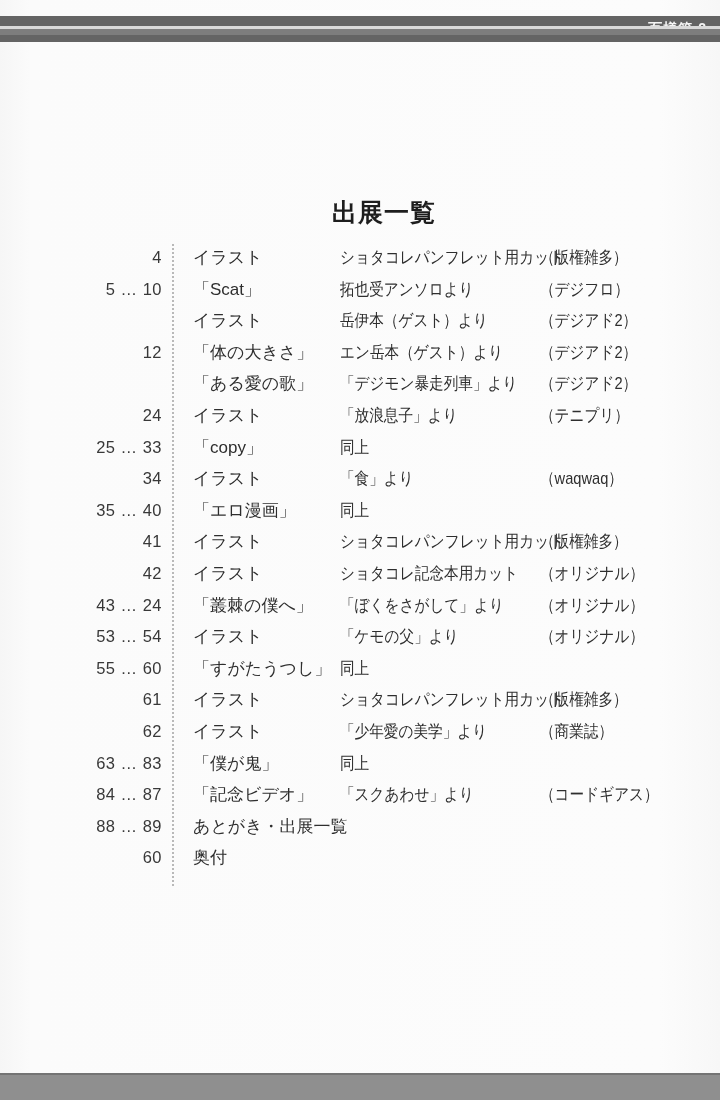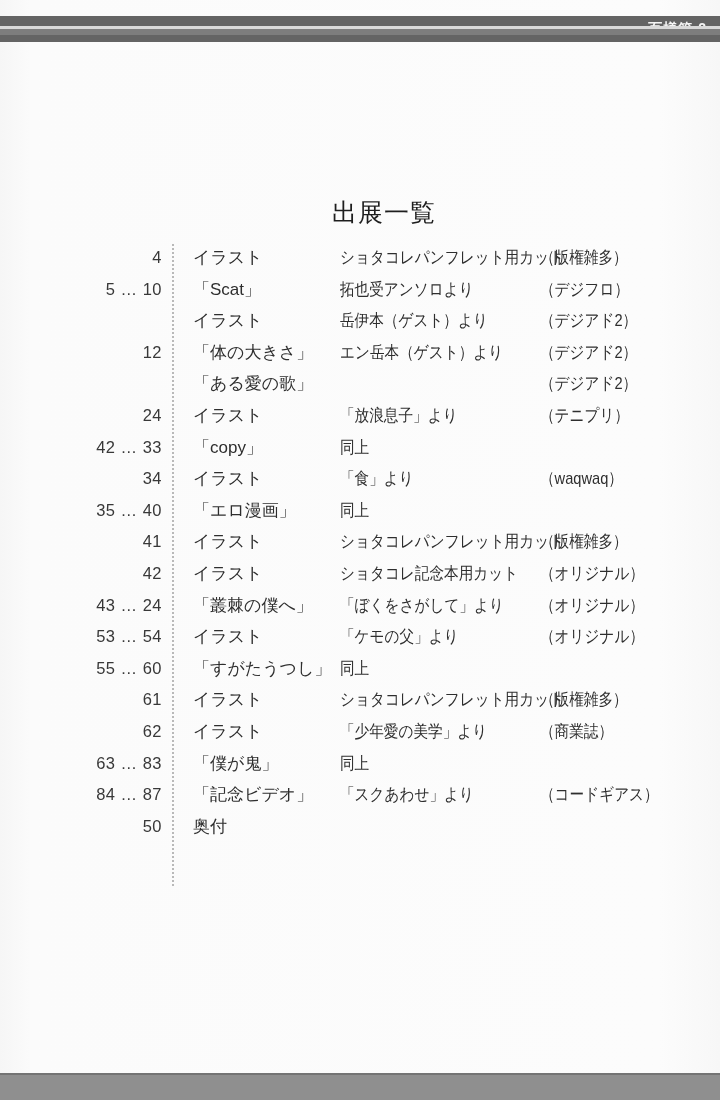--- a/index.html
+++ b/index.html
@@ -24,21 +24,21 @@
   .topbar-line{position:absolute;top:26px;left:0;width:720px;height:3px;background:#d9d9d9;}
   .topbar-strip{position:absolute;top:29px;left:0;width:720px;height:6px;background:#7d7d7d;}
   
   .bottombar{
     position:absolute;left:0;bottom:0;width:720px;height:27px;
     background:#8f8f8f;border-top:2px solid #747474;box-sizing:border-box;
   }
   
   .page-title{
     position:absolute;top:181px;left:332px;
-    font-size:25px;line-height:28px;font-weight:400;color:#1e1e1e;
+    font-size:25px;line-height:28px;font-weight:700;color:#1e1e1e;
     letter-spacing:1px;white-space:nowrap;
   }
   
   .toc{position:absolute;top:242px;left:0;width:720px;}
   .row{position:relative;height:31.6px;line-height:31.6px;font-size:17px;white-space:nowrap;}
   .c-pages{
     position:absolute;left:40px;width:122px;text-align:right;
     font-size:16.5px;color:#383838;letter-spacing:0.5px;
   }
   .c-title{position:absolute;left:193px;color:#2e2e2e;}
@@ -88,32 +88,33 @@
 
     <div class="row">
       <span class="c-pages">12</span>
       <span class="c-title">「体の大きさ」</span>
       <span class="c-source"><span class="squish">エン岳本（ゲスト）より</span></span>
       <span class="c-note"><span class="squish">（デジアド2）</span></span>
     </div>
 
     <div class="row">
       <span class="c-title">「ある愛の歌」</span>
+      <span class="c-source"><span class="squish">「デジモン暴走列車」より</span></span>
       <span class="c-note"><span class="squish">（デジアド2）</span></span>
     </div>
 
     <div class="row">
       <span class="c-pages">24</span>
       <span class="c-title">イラスト</span>
       <span class="c-source"><span class="squish">「放浪息子」より</span></span>
       <span class="c-note"><span class="squish">（テニプリ）</span></span>
     </div>
 
     <div class="row">
-      <span class="c-pages">42 … 33</span>
+      <span class="c-pages">25 … 33</span>
       <span class="c-title">「copy」</span>
       <span class="c-source"><span class="squish">同上</span></span>
       <span class="c-note"><span class="squish"></span></span>
     </div>
 
     <div class="row">
       <span class="c-pages">34</span>
       <span class="c-title">イラスト</span>
       <span class="c-source"><span class="squish">「食」より</span></span>
       <span class="c-note"><span class="squish">（waqwaq）</span></span>
@@ -182,23 +183,29 @@
       <span class="c-note"><span class="squish"></span></span>
     </div>
 
     <div class="row">
       <span class="c-pages">84 … 87</span>
       <span class="c-title">「記念ビデオ」</span>
       <span class="c-source"><span class="squish">「スクあわせ」より</span></span>
       <span class="c-note"><span class="squish">（コードギアス）</span></span>
     </div>
 
-
-    <div class="row">
-      <span class="c-pages">50</span>
+    <div class="row">
+      <span class="c-pages">88 … 89</span>
+      <span class="c-title">あとがき・出展一覧</span>
+      <span class="c-source"><span class="squish"></span></span>
+      <span class="c-note"><span class="squish"></span></span>
+    </div>
+
+    <div class="row">
+      <span class="c-pages">60</span>
       <span class="c-title">奥付</span>
       <span class="c-source"><span class="squish"></span></span>
       <span class="c-note"><span class="squish"></span></span>
     </div>
   </div>
 
   <div class="bottombar"></div>
 </div>
 
 </body></html>

